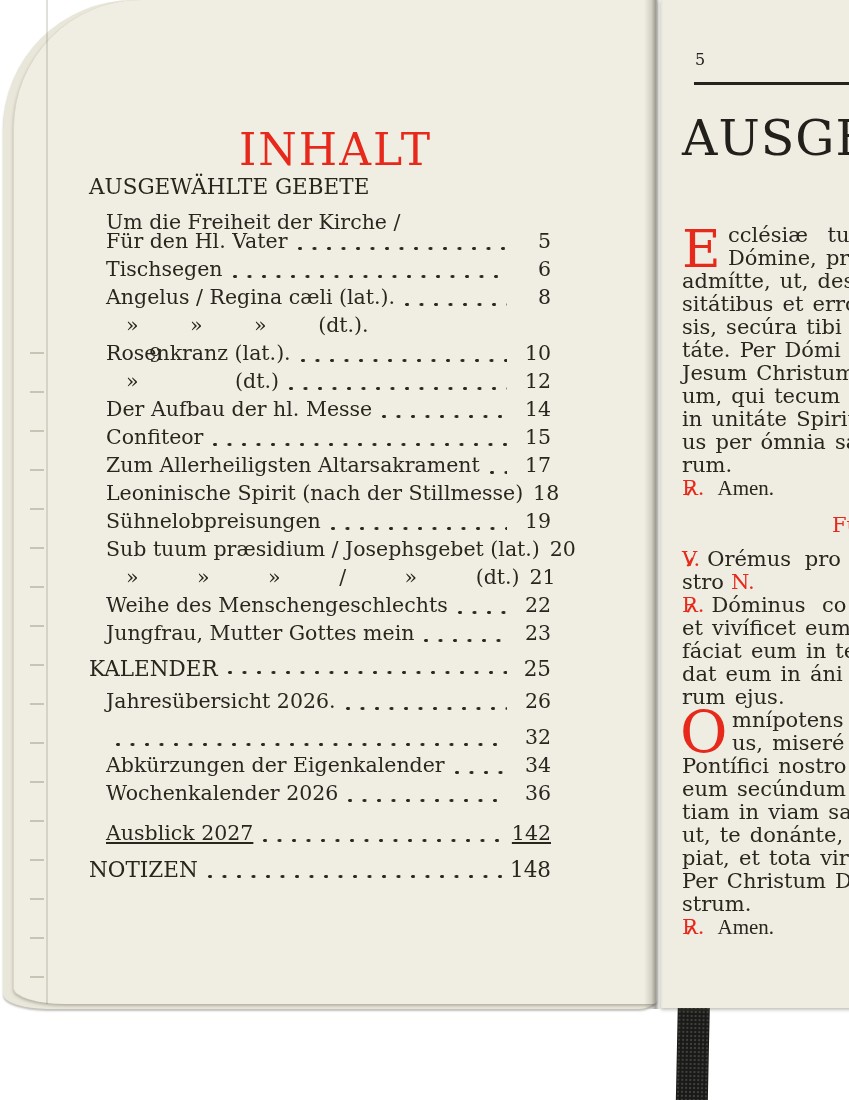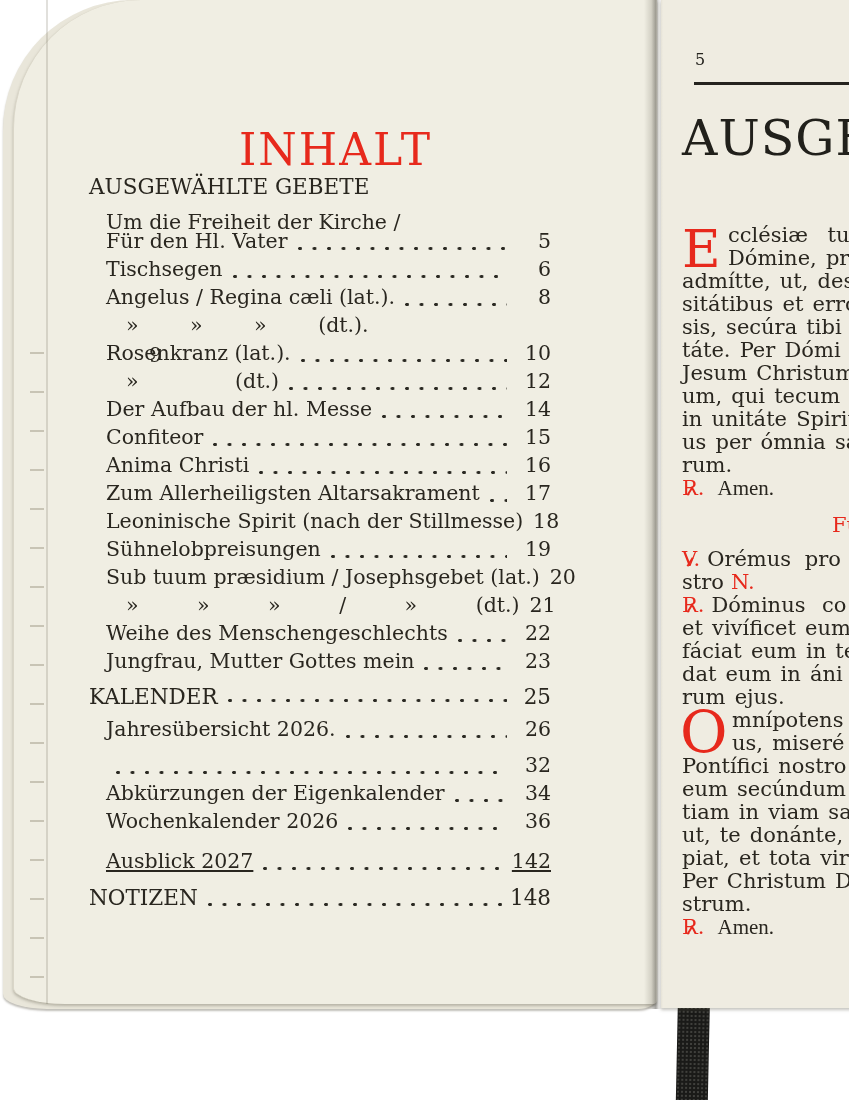--- a/index.html
+++ b/index.html
@@ -123,25 +123,20 @@
           <span class="toc-label">Der Aufbau der hl. Messe</span>
           <span class="leader"></span>
           <span class="toc-page">14</span>
         </div>
         <div class="toc-row lvl1">
           <span class="toc-label">Confiteor</span>
           <span class="leader"></span>
           <span class="toc-page">15</span>
         </div>
         <div class="toc-row lvl1">
-          <span class="toc-label">Anima Christi</span>
-          <span class="leader"></span>
-          <span class="toc-page">16</span>
-        </div>
-        <div class="toc-row lvl1">
           <span class="toc-label">Zum Allerheiligsten Altarsakrament</span>
           <span class="leader"></span>
           <span class="toc-page">17</span>
         </div>
         <div class="toc-row lvl1">
           <span class="toc-label">Leoninische Spirit (nach der Stillmesse)</span>
           <span class="spacer"></span>
           <span class="toc-page">18</span>
         </div>
         <div class="toc-row lvl1">

